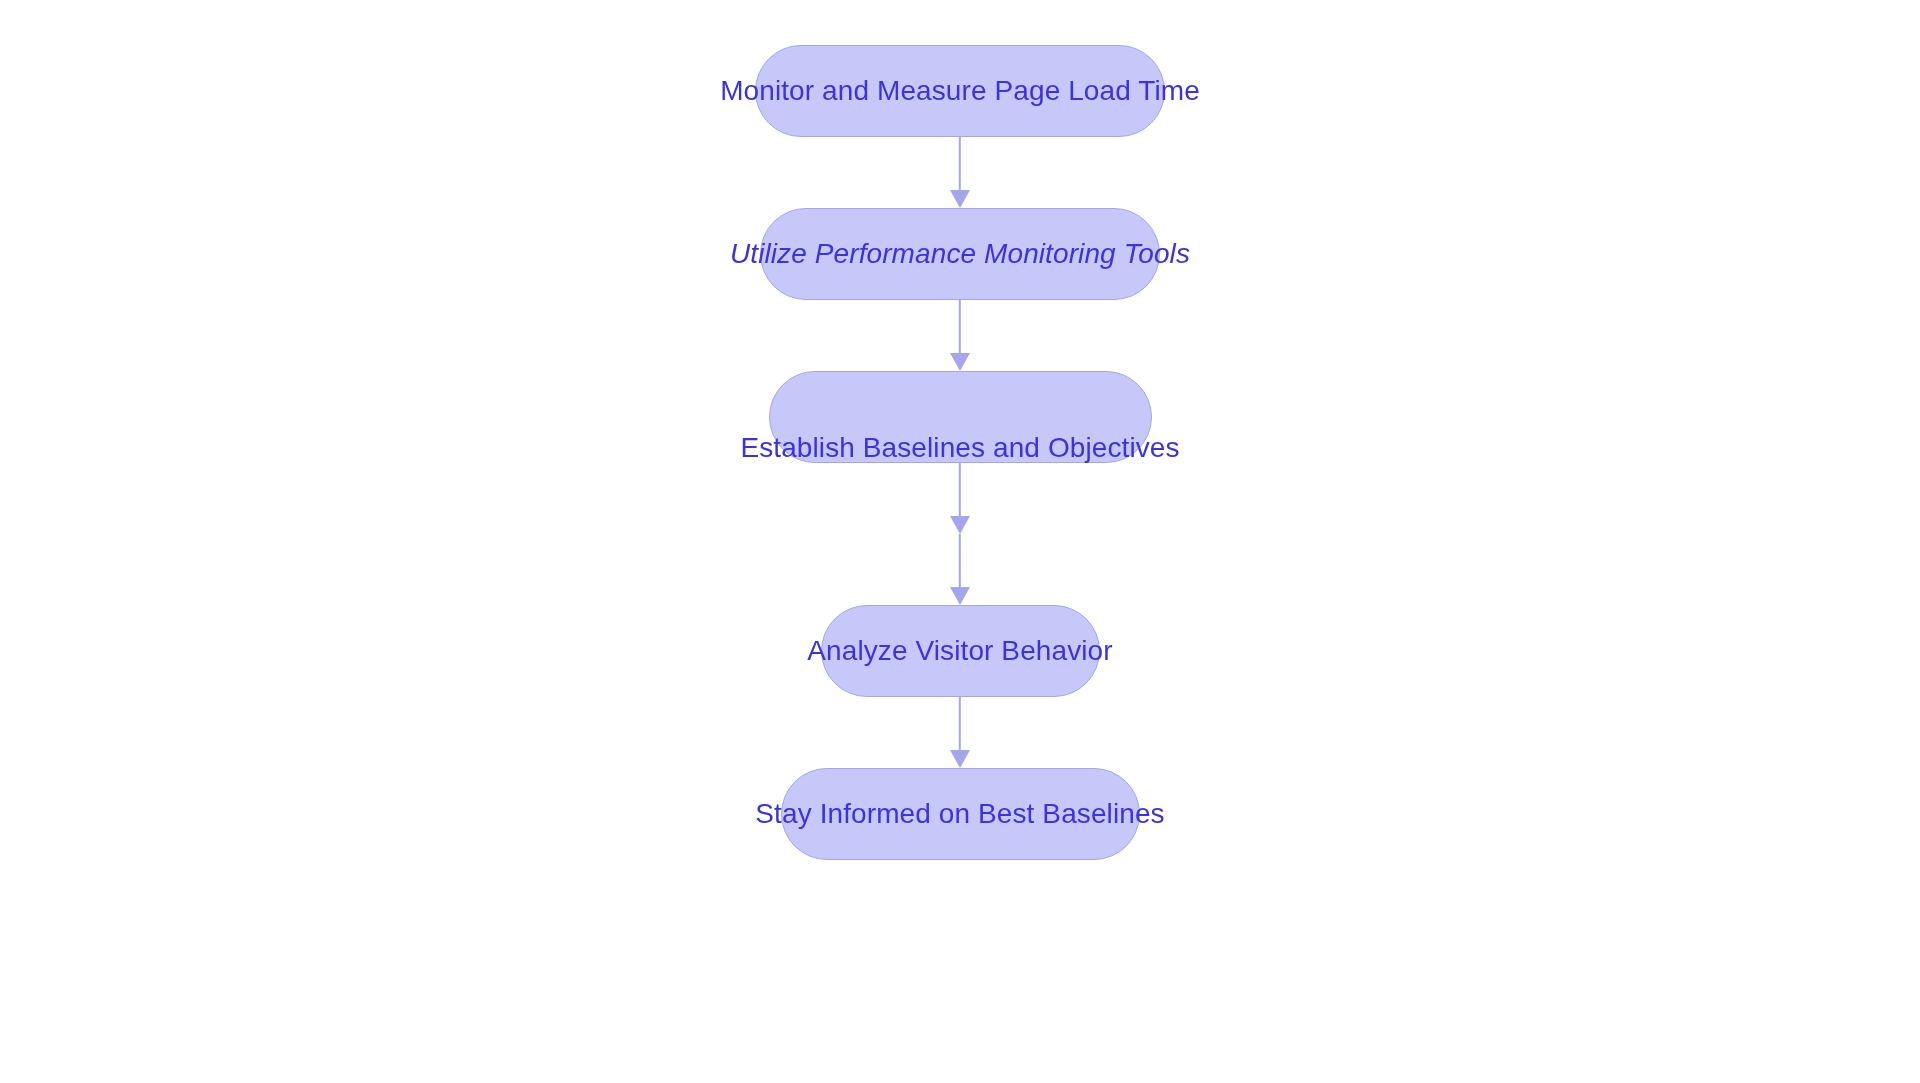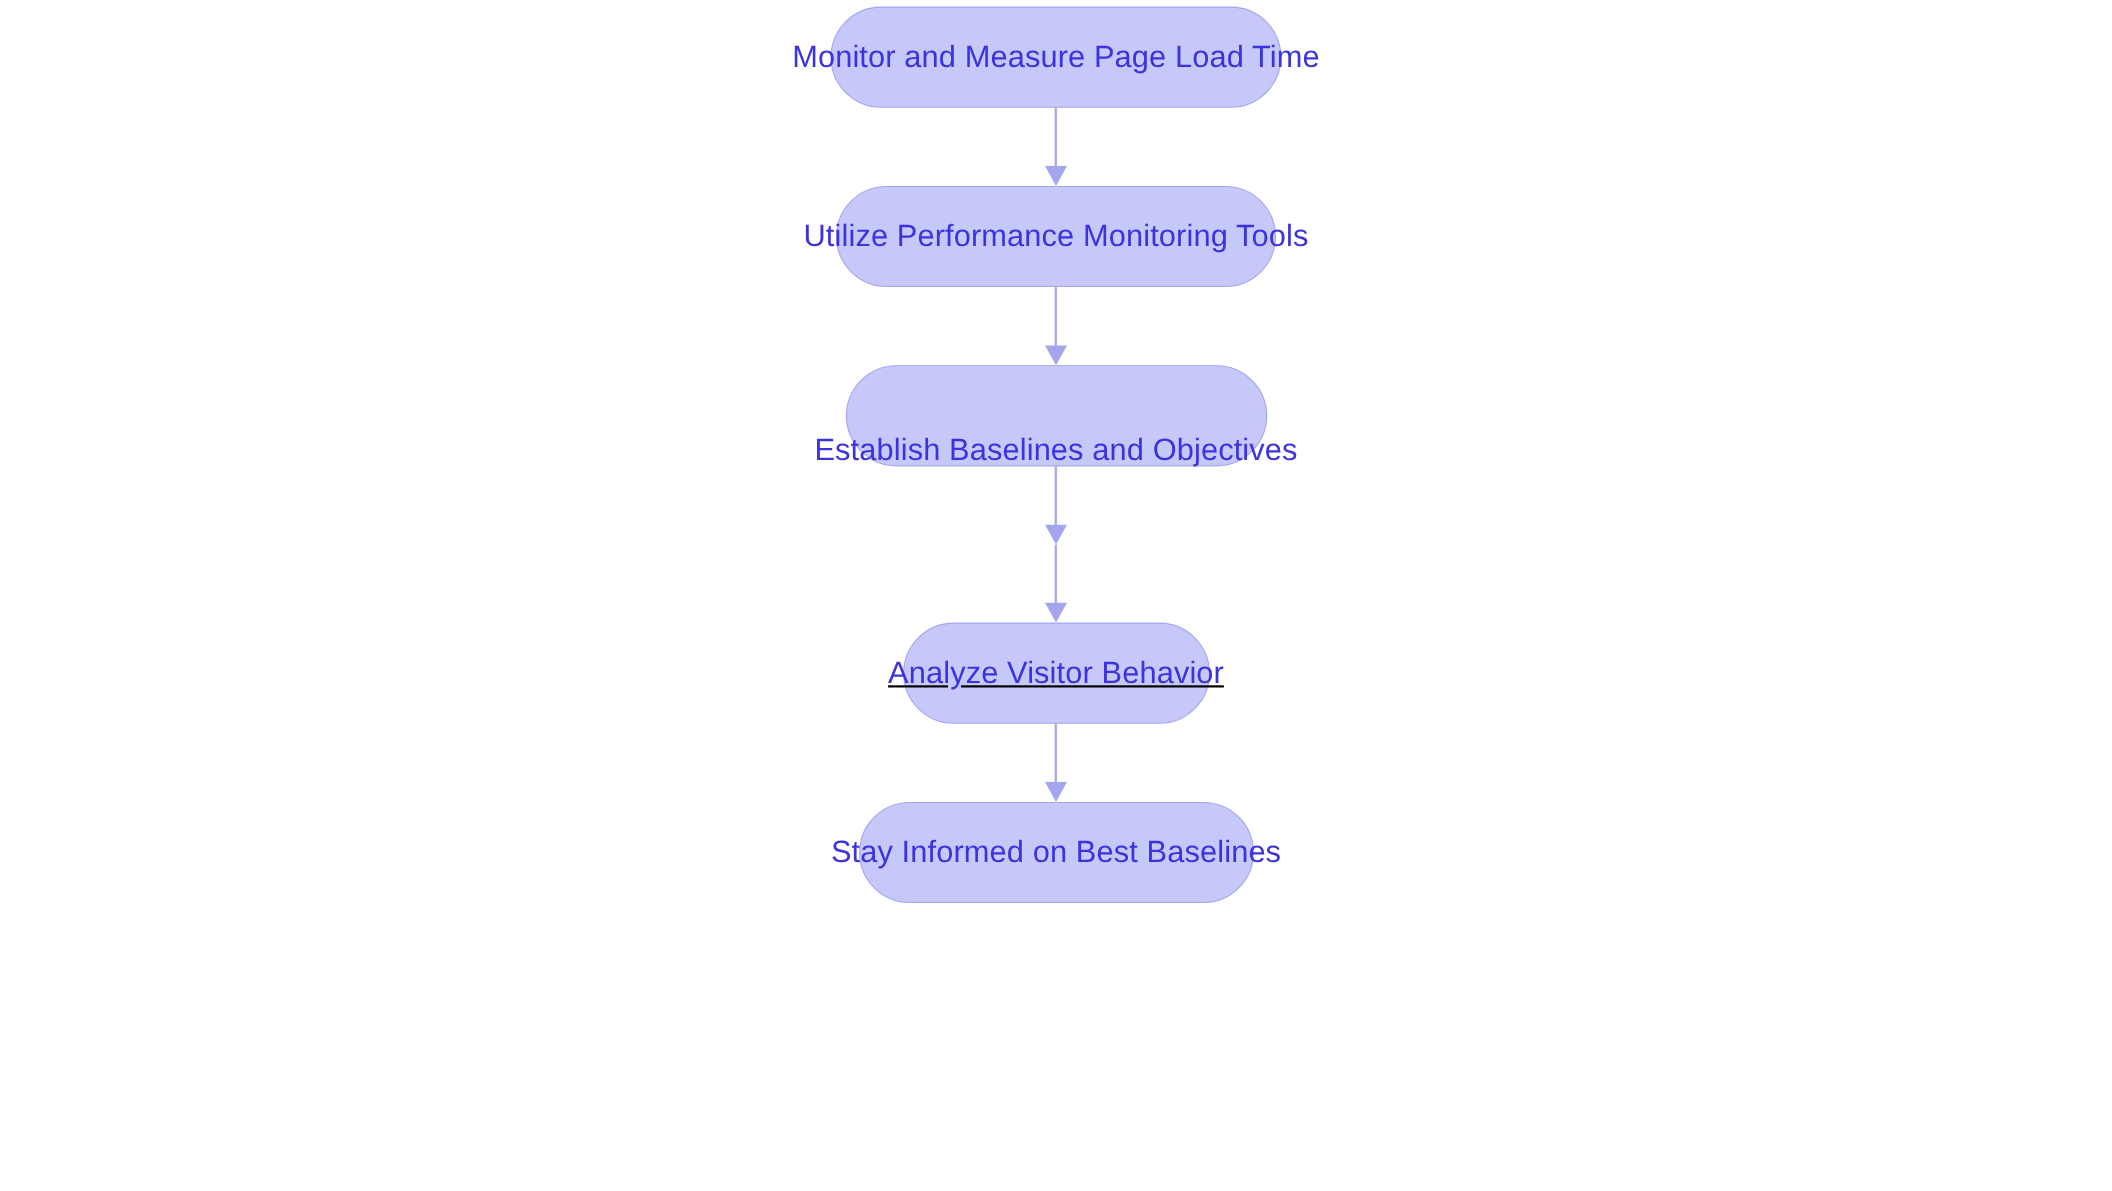--- a/index.html
+++ b/index.html
@@ -12,20 +12,21 @@
     height: 1083px;
     font-family: "Liberation Sans", sans-serif;
     overflow: hidden;
   }
 
   #flowchart {
     position: relative;
     width: 1920px;
     height: 1007px;
     background: #ffffff;
+    margin-top: 39px;
   }
 
   .flow-column {
     position: absolute;
     left: 0;
     top: 0;
     width: 1920px;
     height: 1083px;
     display: flex;
     flex-direction: column;
@@ -82,21 +83,21 @@
     transform: translateX(-50%);
     width: 0;
     height: 0;
     border-left: 10px solid transparent;
     border-right: 10px solid transparent;
     border-top: 18px solid #a3a6ef;
   }
 
   
   .n0 { width: 410px; }
-  .n1 { width: 400px; }
+  .n1 { width: 400px; font-style: italic; }
   .n2 { width: 383px; align-items: flex-end; }
   .n3 { width: 372px; }
   .n4 { width: 279px; }
   .n5 { width: 359px; }
 
   .spacer-top { height: 6px; }
 </style>
 </head>
 <body>
 
@@ -131,21 +132,21 @@
       <span class="stem" style="background: rgb(163, 166, 239);"></span>
       <span class="head" style="border-top-color: rgb(163, 166, 239);"></span>
     </div>
 
 
     <div class="connector">
       <span class="stem" style="background: rgb(163, 166, 239);"></span>
       <span class="head" style="border-top-color: rgb(163, 166, 239);"></span>
     </div>
 
-    <div class="node n4" style="background: rgb(199, 200, 250); border-color: rgb(163, 166, 239); text-decoration: underline;">
+    <div class="node n4" style="background: rgb(199, 200, 250); border-color: rgb(163, 166, 239);">
       <span class="node-label" style="color: rgb(59, 50, 224);">Analyze Visitor Behavior</span>
     </div>
 
     <div class="connector">
       <span class="stem" style="background: rgb(163, 166, 239);"></span>
       <span class="head" style="border-top-color: rgb(163, 166, 239);"></span>
     </div>
 
     <div class="node n5" style="background: rgb(199, 200, 250); border-color: rgb(163, 166, 239);">
       <span class="node-label" style="color: rgb(59, 50, 224);">Stay Informed on Best Baselines</span>

